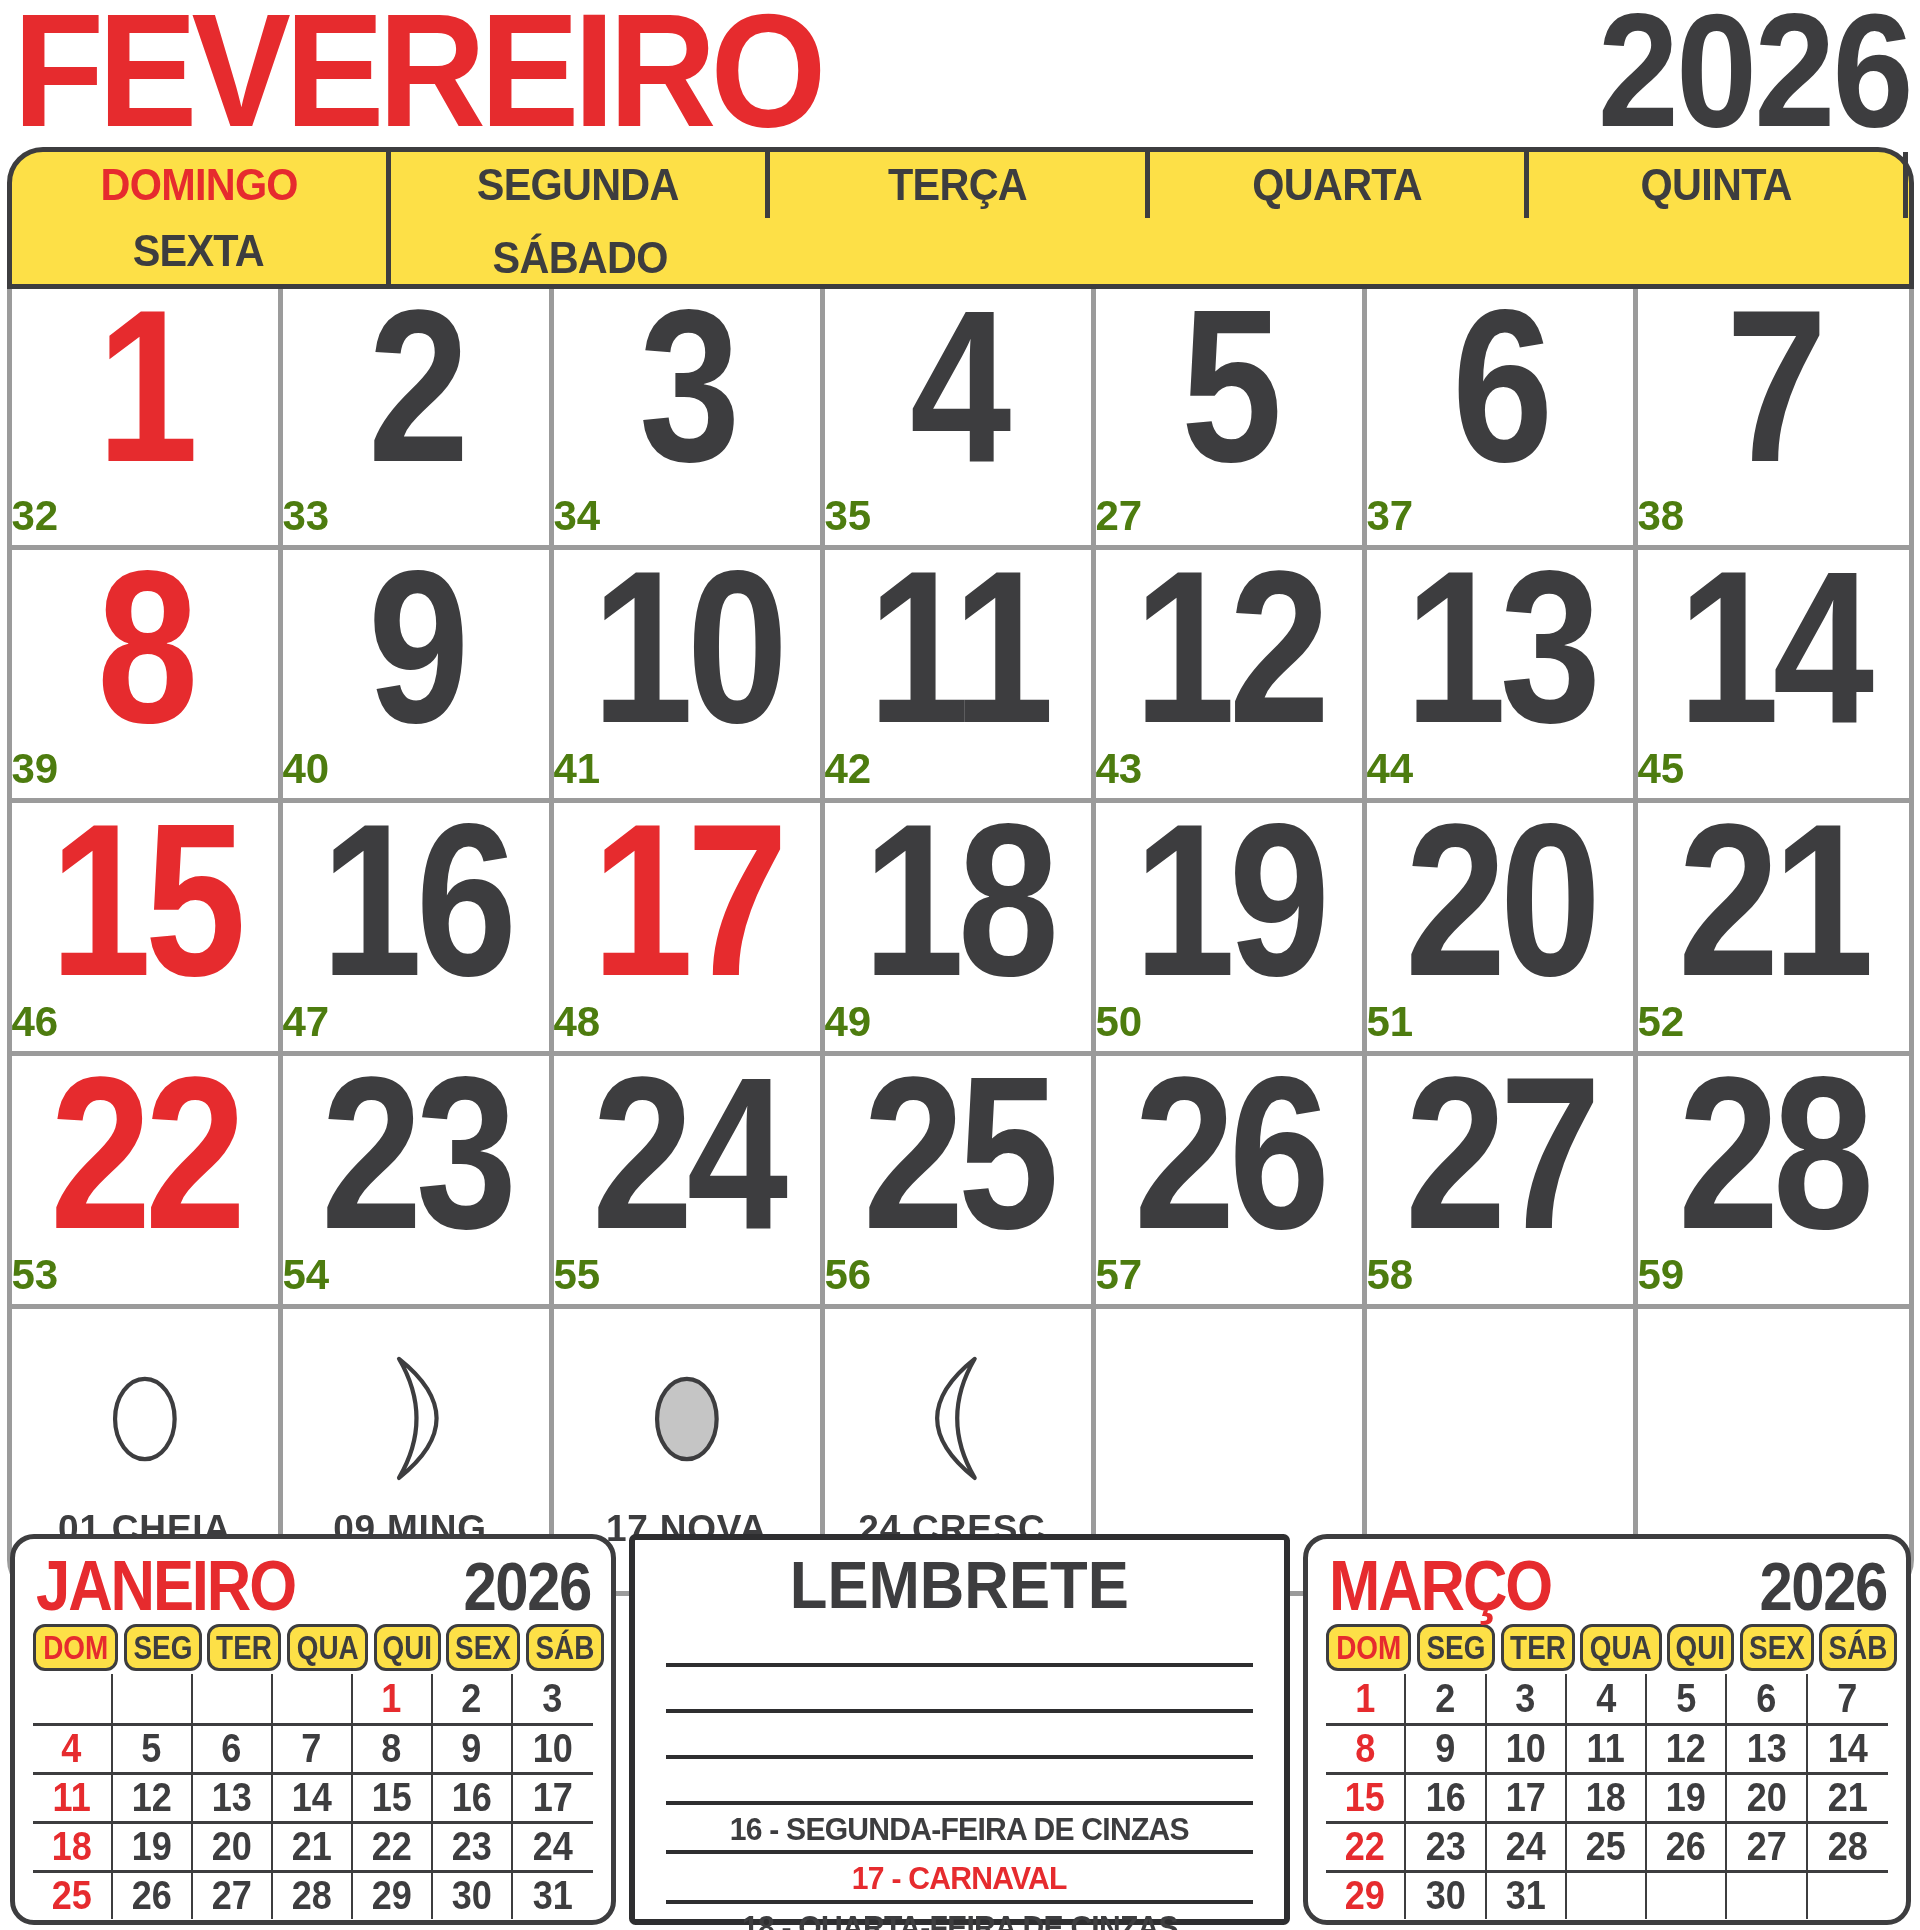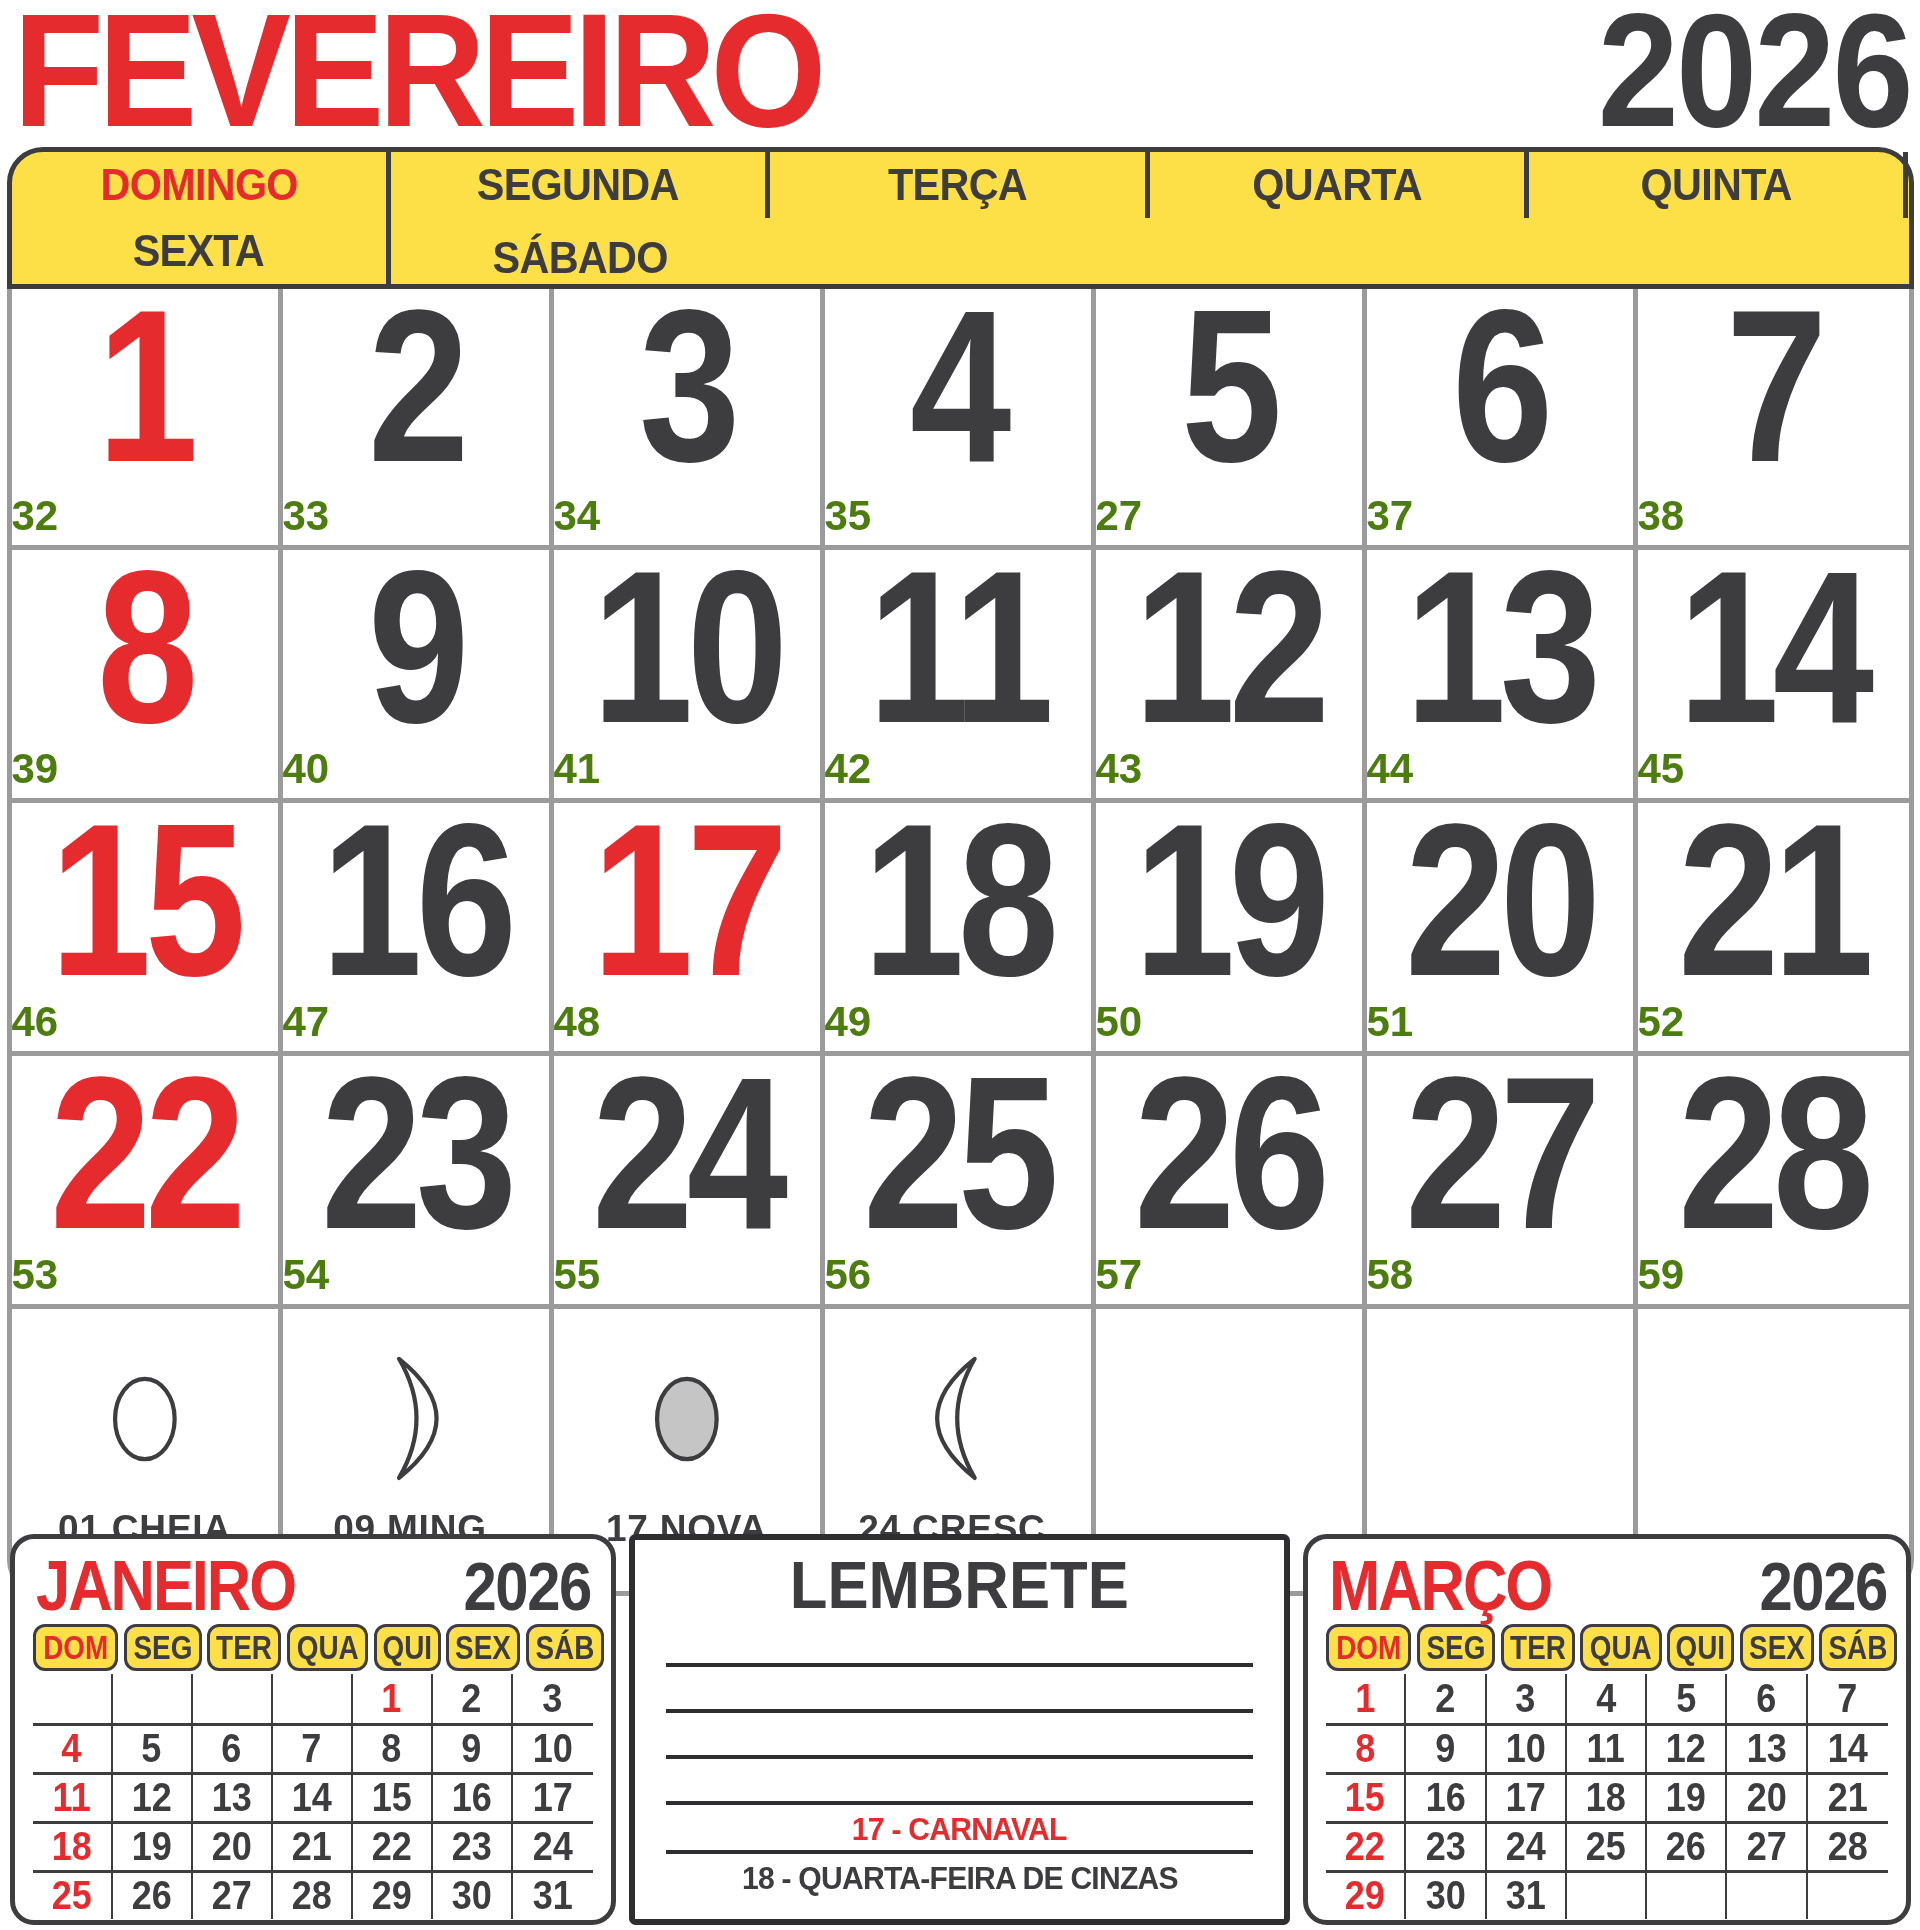--- a/index.html
+++ b/index.html
@@ -397,20 +397,23 @@
 </div>
 
 <div class="lembrete" id="lembrete">
   <div class="lem-title">
     <span>LEMBRETE</span>
   </div>
 <div class="lem-line"></div>
     <div class="lem-line"></div>
     <div class="lem-line"></div>
     <div class="lem-line"></div>
+    <div class="lem-note">
+      <span>16 - SEGUNDA-FEIRA DE CINZAS</span>
+    </div>
     <div class="lem-note red">
       <span>17 - CARNAVAL</span>
     </div>
     <div class="lem-note last">
       <span>18 - QUARTA-FEIRA DE CINZAS</span>
     </div>
   </div>
 
 <div class="mini" id="mini-mar">
   <div class="mini-title-row">

